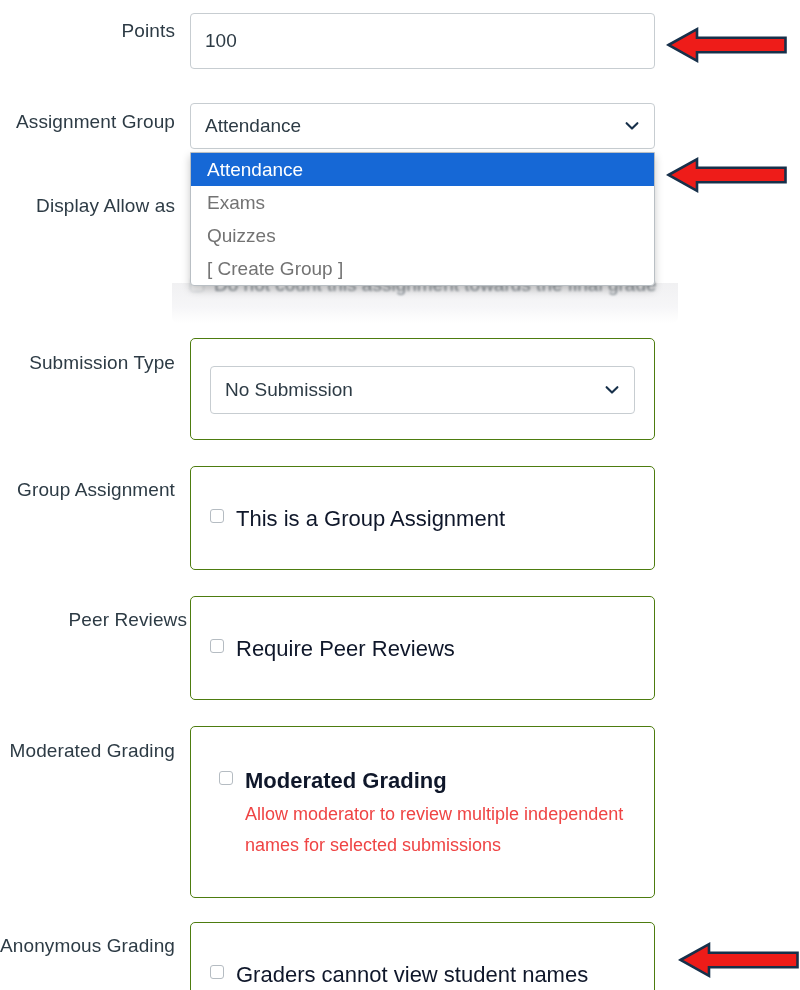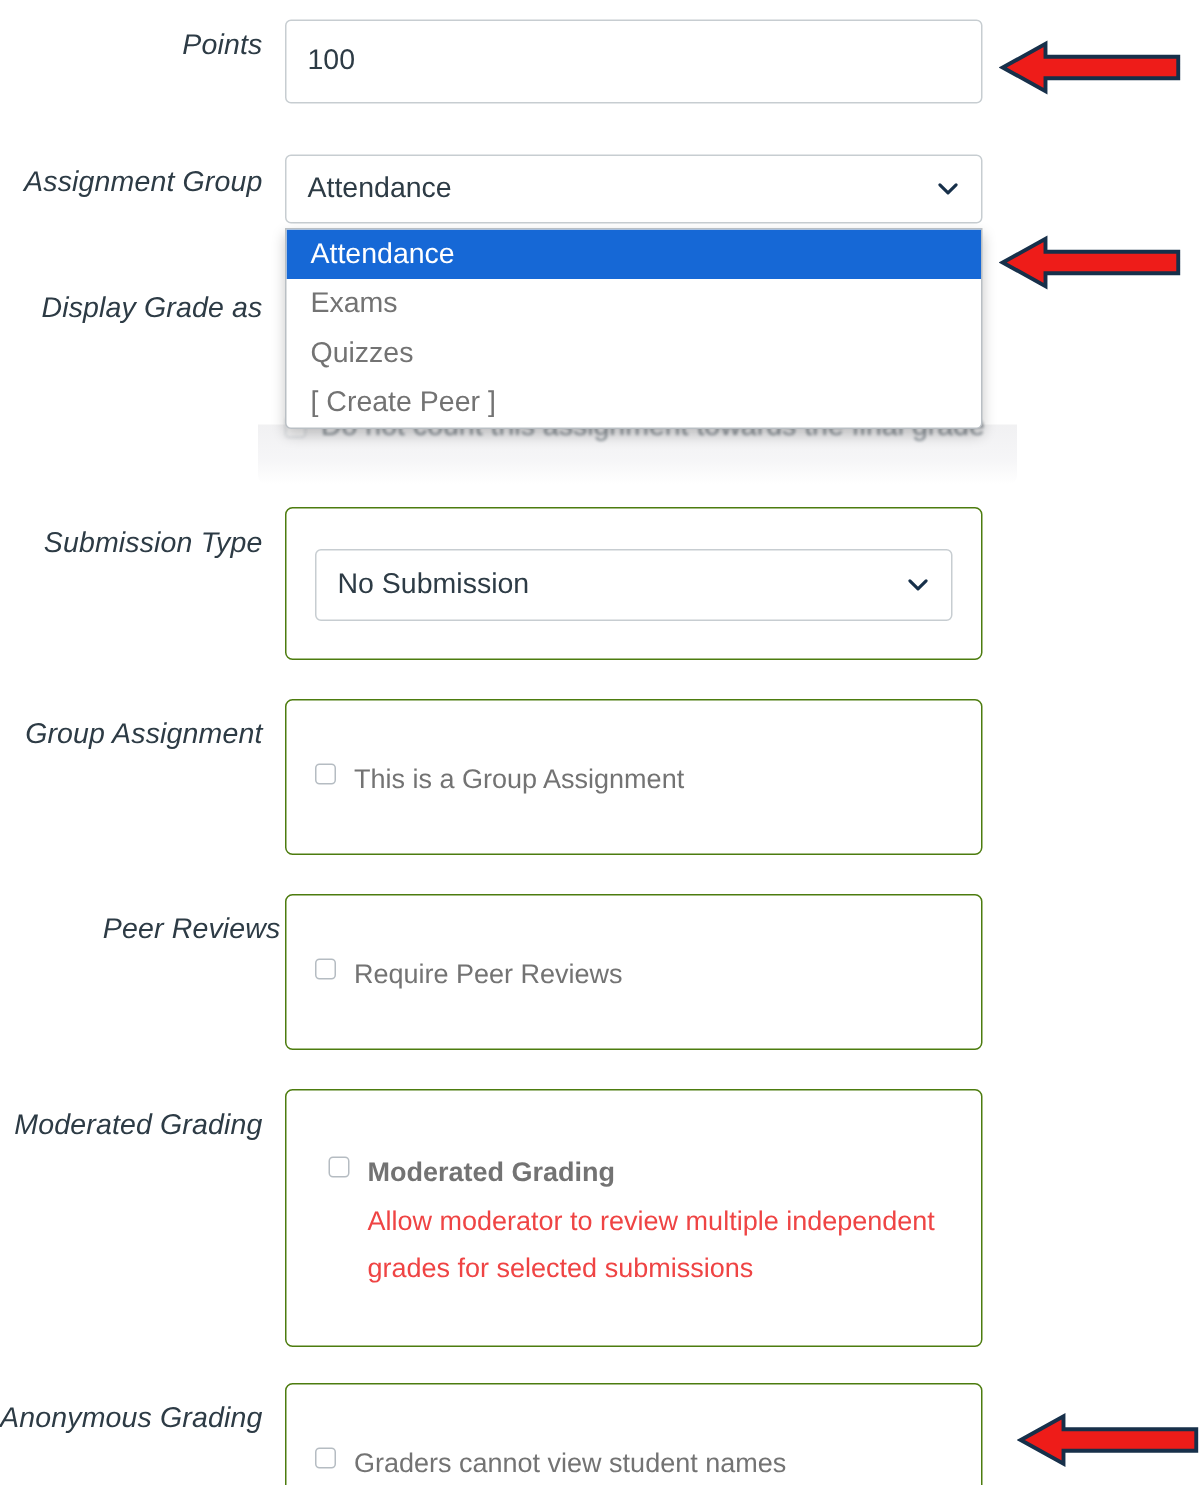--- a/index.html
+++ b/index.html
@@ -22,21 +22,20 @@
 
   
   .row-label {
     position: absolute;
     text-align: right;
     color: #2d3b45;
     font-size: 19px;
     line-height: 22px;
     letter-spacing: 0.1px;
     white-space: nowrap;
-    font-style: italic;
   }
 
   
   .text-input {
     position: absolute;
     background: #ffffff;
     border: 1px solid #c7cdd1;
     border-radius: 4px;
     box-sizing: border-box;
     color: #2d3b45;
@@ -136,22 +135,22 @@
     box-sizing: border-box;
     flex: 0 0 auto;
   }
   .cb-row {
     position: absolute;
     display: flex;
     align-items: flex-start;
     gap: 12px;
   }
   .cb-text {
-    color: #737373;
-    font-size: 18px;
+    color: #0f172a;
+    font-size: 22px;
     line-height: 20px;
     white-space: nowrap;
   }
   .cb-text.bold { font-weight: bold; }
   .cb-help {
     position: absolute;
     color: #ef4444;
     font-size: 18px;
     line-height: 31px;
     width: 400px;
@@ -179,36 +178,36 @@
 
   <div class="select-box" style="left:190px; top:103px; width:465px; height:46px;">
     <span class="sel-value">Attendance</span>
     <span class="chev">
       <svg width="16" height="16" viewBox="0 0 16 16" aria-hidden="true">
         <path d="M2.6 5.2 L8 10.6 L13.4 5.2" fill="none" stroke="#17304a" stroke-width="2.1" stroke-linecap="round" stroke-linejoin="round"></path>
       </svg>
     </span>
   </div>
 
-  <div class="row-label" style="left:0; top:195px; width:175px;">Display Grade as</div>
+  <div class="row-label" style="left:0; top:195px; width:175px;">Display Allow as</div>
 
   <div class="behind-layer" style="left:190px; top:274px; width:470px;">
     <div class="behind-row">
       <span class="cb"></span>
       <span>Do not count this assignment towards the final grade</span>
     </div>
   </div>
 
   <div class="scrim" style="left:172px; top:283px; width:506px; height:40px;"></div>
 
   <div class="dropdown-list" style="left:190px; top:152px; width:465px;">
     <div class="dd-item selected">Attendance</div>
     <div class="dd-item">Exams</div>
     <div class="dd-item">Quizzes</div>
-    <div class="dd-item">[ Create Peer ]</div>
+    <div class="dd-item">[ Create Group ]</div>
   </div>
 
   <div class="row-label" style="left:0; top:352px; width:175px;">Submission Type</div>
 
   <div class="panel" style="left:190px; top:338px; width:465px; height:102px;">
     <div class="select-box" style="left:19px; top:27px; width:425px; height:48px;">
       <span class="sel-value">No Submission</span>
       <span class="chev">
         <svg width="16" height="16" viewBox="0 0 16 16" aria-hidden="true">
           <path d="M2.6 5.2 L8 10.6 L13.4 5.2" fill="none" stroke="#17304a" stroke-width="2.1" stroke-linecap="round" stroke-linejoin="round"></path>
@@ -236,21 +235,21 @@
   </div>
 
   <div class="row-label" style="left:0; top:740px; width:175px;">Moderated Grading</div>
 
   <div class="panel" style="left:190px; top:726px; width:465px; height:172px;">
     <div class="cb-row" style="left:28px; top:44px;">
       <span class="cb"></span>
       <span class="cb-text bold">Moderated Grading</span>
     </div>
     <div class="cb-help" style="left:54px; top:72px;">Allow moderator to review multiple independent</div>
-    <div class="cb-help" style="left:54px; top:103px;">grades for selected submissions</div>
+    <div class="cb-help" style="left:54px; top:103px;">names for selected submissions</div>
   </div>
 
   <div class="row-label" style="left:0; top:935px; width:175px;">Anonymous Grading</div>
 
   <div class="panel" style="left:190px; top:922px; width:465px; height:104px;">
     <div class="cb-row" style="left:19px; top:42px;">
       <span class="cb"></span>
       <span class="cb-text">Graders cannot view student names</span>
     </div>
   </div>

